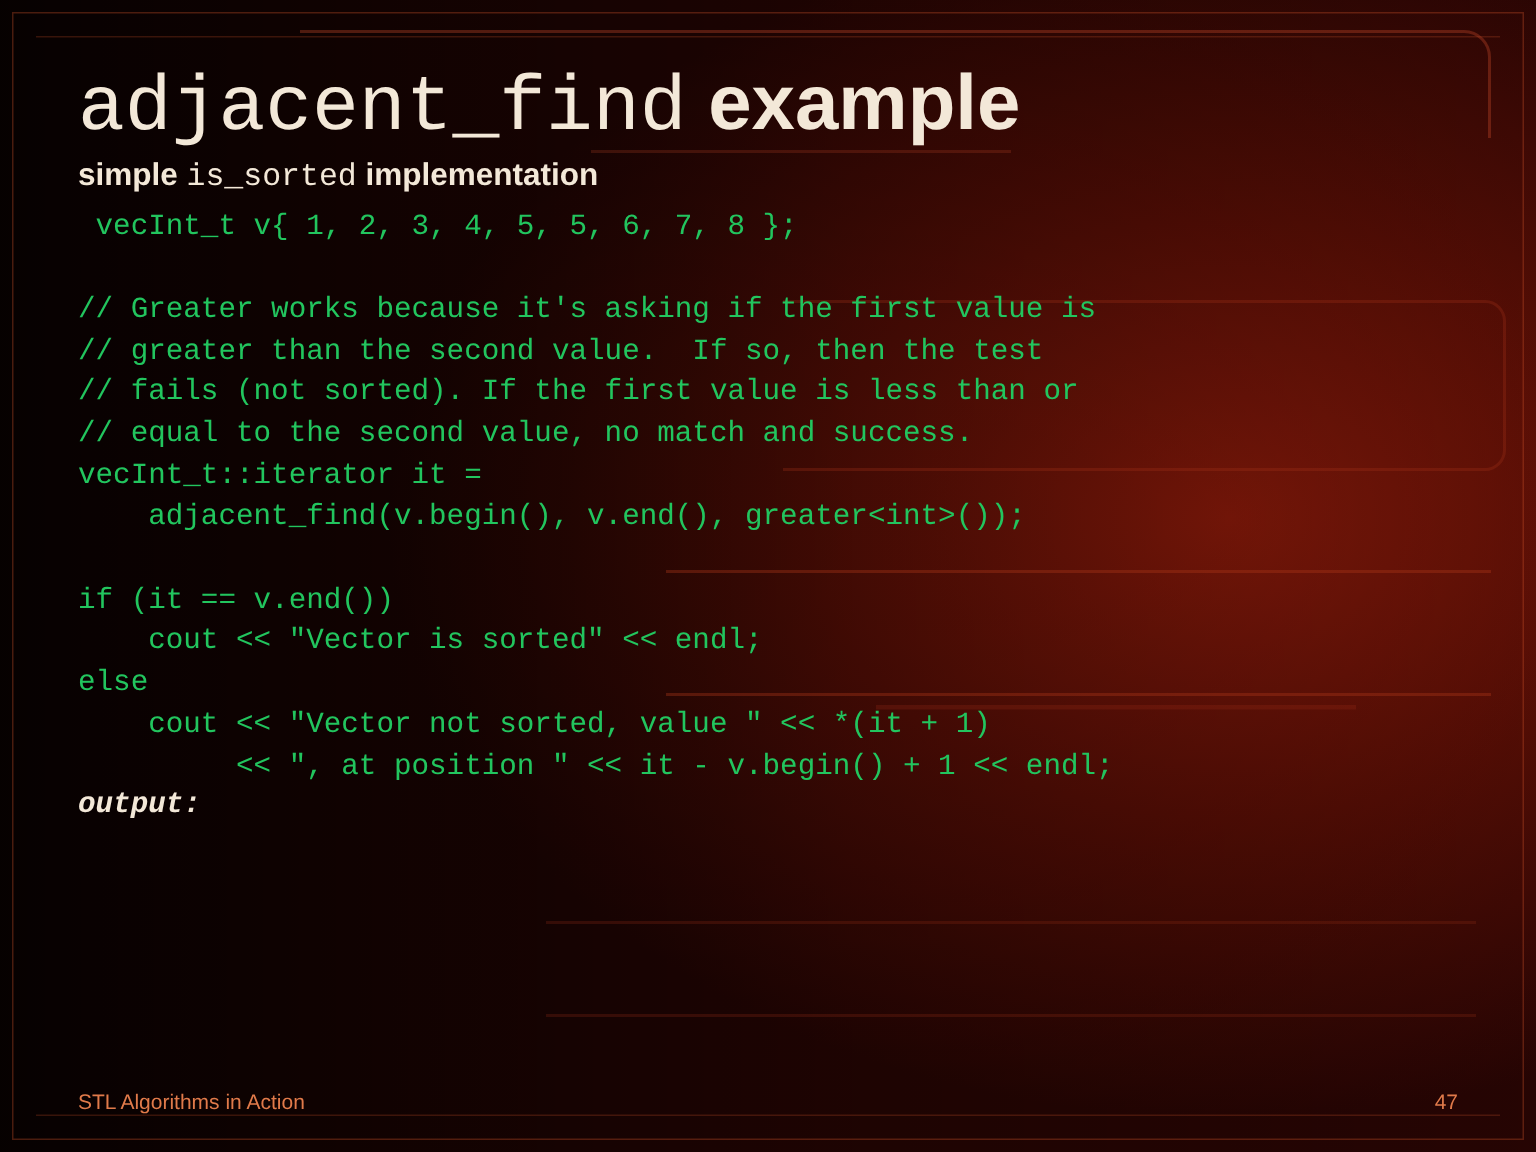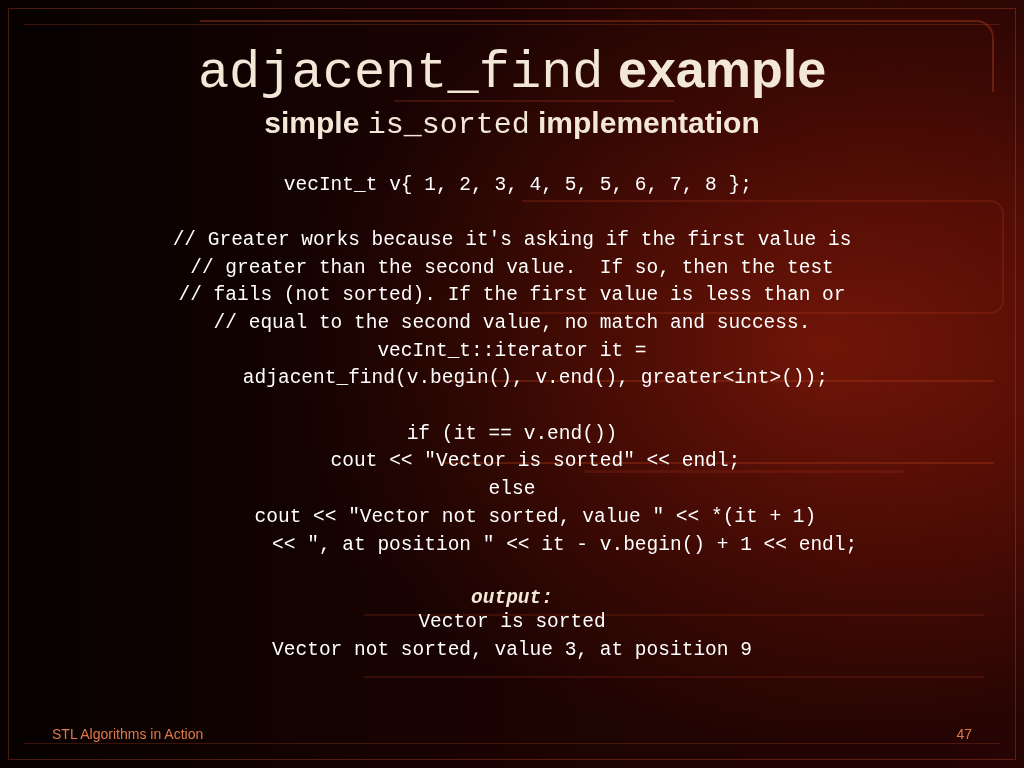--- a/index.html
+++ b/index.html
@@ -1,15 +1,15 @@
 <!DOCTYPE html>
 <html><head>
 <meta charset="utf-8">
 <style>
-  * { margin: 0; padding: 0; box-sizing: border-box; text-align: center; }
+  * { margin: 0; padding: 0; box-sizing: border-box; }
   html, body { width: 1024px; height: 768px; overflow: hidden; }
   body {
     background: #1a0505;
     position: relative;
     font-family: Arial, sans-serif;
   }
   .bg {
     position: absolute;
     inset: 0;
     background:
@@ -85,40 +85,39 @@
   }
   .title {
     font-size: 52px;
     font-weight: 700;
     color: #f3e8d8;
     line-height: 1.05;
     margin-bottom: 4px;
   }
   .title .mono { font-family: "Courier New", monospace; font-weight: 400; letter-spacing: 0px; }
   .subtitle {
-    font-size: 30px;
+    font-size: 21px;
     font-weight: 700;
     color: #f3e8d8;
-    margin-bottom: 30px;
+    margin-bottom: 8px;
   }
   .subtitle .mono { font-family: "Courier New", monospace; font-weight: 400; }
   .code {
     font-family: "Courier New", monospace;
     font-size: 19.5px;
     line-height: 1.42;
-    color: #ffffff;
+    color: #22c55e;
     white-space: pre;
   }
   .output-label {
     font-family: "Courier New", monospace;
     font-size: 19.5px;
     font-weight: 700;
     font-style: italic;
     color: #f3e8d8;
-    margin-top: 28px;
   }
   .footer {
     position: absolute;
     bottom: 26px;
     left: 52px;
     right: 52px;
     display: flex;
     justify-content: space-between;
     align-items: baseline;
     color: #e07a4a;
@@ -156,20 +155,18 @@
 vecInt_t::iterator it =
     adjacent_find(v.begin(), v.end(), greater&lt;int&gt;());
 
 if (it == v.end())
     cout &lt;&lt; "Vector is sorted" &lt;&lt; endl;
 else
     cout &lt;&lt; "Vector not sorted, value " &lt;&lt; *(it + 1)
          &lt;&lt; ", at position " &lt;&lt; it - v.begin() + 1 &lt;&lt; endl;
 </div>
   <div class="output-label">output:</div>
-  <div class="code">Vector is sorted
-Vector not sorted, value 3, at position 9</div>
 </div>
 
 <div class="footer">
   <span>STL Algorithms in Action</span>
   <span>47</span>
 </div>
 
 </body></html>

